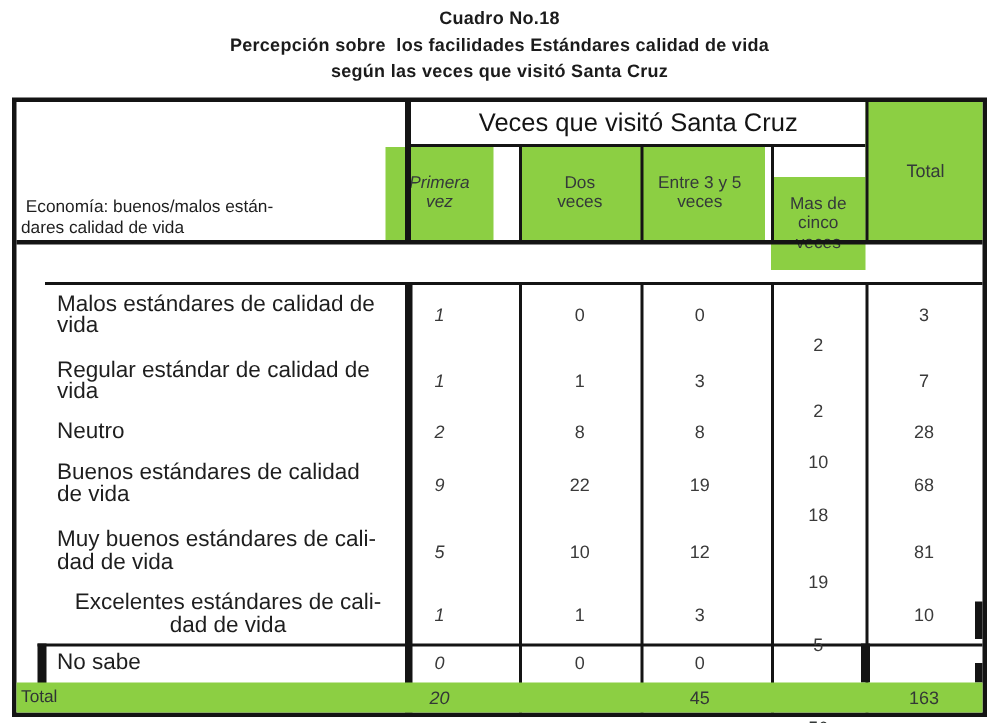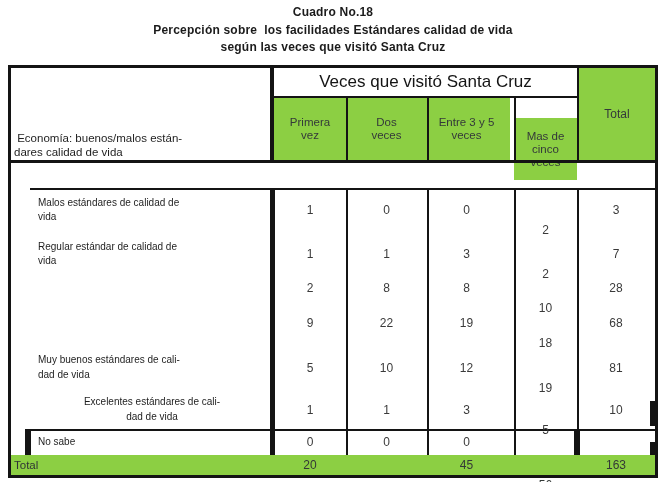--- a/index.html
+++ b/index.html
@@ -12,21 +12,21 @@
            font-weight:bold; font-size:12px; line-height:17.5px; color:#1b1b1b;
            letter-spacing:0.2px; }
   .title div { white-space:pre-wrap; }
 
   
   .tbl { position:absolute; left:8px; top:65px; width:650px; height:413px;
          border:3px solid #141414; background:#ffffff; }
   .tbl > div { position:absolute; }
 
   
-  .c1 { left:263px; width:72px; }
+  .c1 { left:246px; width:72px;font-style:italic; }
   .c2 { left:335px; width:81px; }
   .c3 { left:412px; width:87px; }
   .c4 { left:503px; width:63px;margin-top:20px; }
   .c5 { left:566px; width:78px; }
 
   
   .corner { left:0; top:0; width:259px; height:92px; display:flex; align-items:flex-end;
             padding:3px 0 1px 3px; font-size:11.5px; line-height:13.5px; white-space:pre-wrap;
             color:#1e1e1e; }
   .ghdr { left:263px; top:0; width:303px; height:30px; display:flex; align-items:center;
@@ -61,21 +61,21 @@
   
   .row { position:absolute; left:0; width:644px; }
   .r0 { top:120px; height:44px; }
   .r1 { top:164px; height:44px; }
   .r2 { top:208px; height:24px; }
   .r3 { top:232px; height:45px; }
   .r4 { top:277px; height:45px; }
   .r5 { top:322px; height:39px;text-align:center; }
   .r6 { top:361px; height:26px; }
   .lbl { position:absolute; left:27px; top:0; width:228px; height:100%; display:flex;
-         flex-direction:column; justify-content:center; font-size:10px; line-height:14.5px;
+         flex-direction:column; justify-content:center; font-size:15px; line-height:14.5px;
          color:#1e1e1e; white-space:pre-line; }
   .v { position:absolute; top:0; height:100%; display:flex; align-items:center;
        justify-content:center; font-size:12px; color:#3a3a3a; }
 
   
   .trow { left:0; top:387px; width:644px; height:20px; background:var(--green); }
   .trow-label { position:absolute; left:3px; top:0; height:100%; display:flex;
                 align-items:center; font-size:11.5px; color:#2f3435; }
   .trow .v { color:#333836; }
 </style>
@@ -137,28 +137,31 @@
       <div class="lbl">Regular estándar de calidad de
 vida</div>
       <div class="v c1">1</div>
       <div class="v c2">1</div>
       <div class="v c3">3</div>
       <div class="v c4">2</div>
       <div class="v c5">7</div>
     </div>
 
     <div class="row r2">
+      <div class="lbl">Neutro</div>
       <div class="v c1">2</div>
       <div class="v c2">8</div>
       <div class="v c3">8</div>
       <div class="v c4">10</div>
       <div class="v c5">28</div>
     </div>
 
     <div class="row r3">
+      <div class="lbl">Buenos estándares de calidad
+de vida</div>
       <div class="v c1">9</div>
       <div class="v c2">22</div>
       <div class="v c3">19</div>
       <div class="v c4">18</div>
       <div class="v c5">68</div>
     </div>
 
     <div class="row r4">
       <div class="lbl">Muy buenos estándares de cali-
 dad de vida</div>

